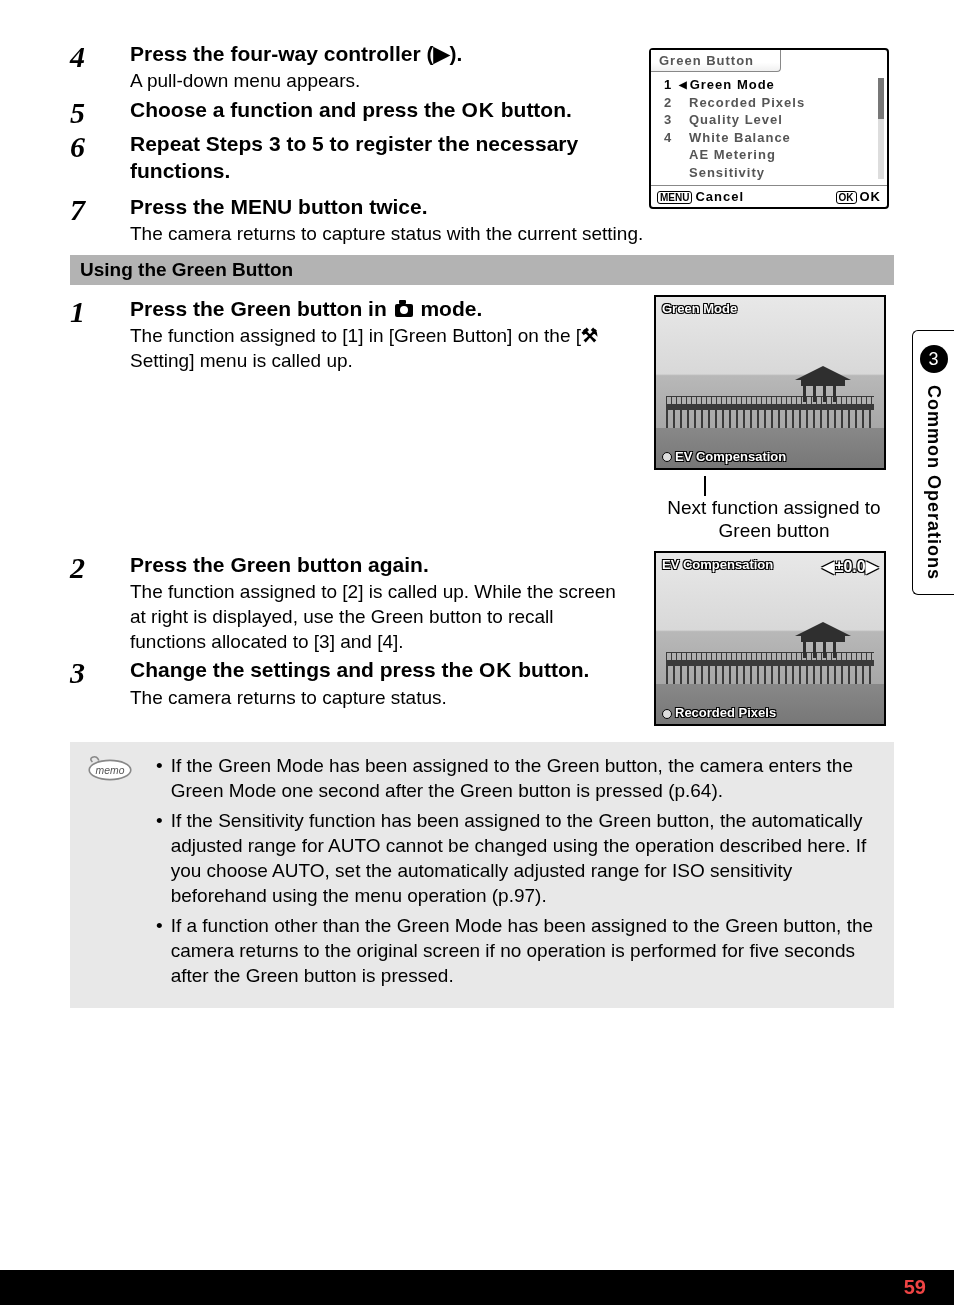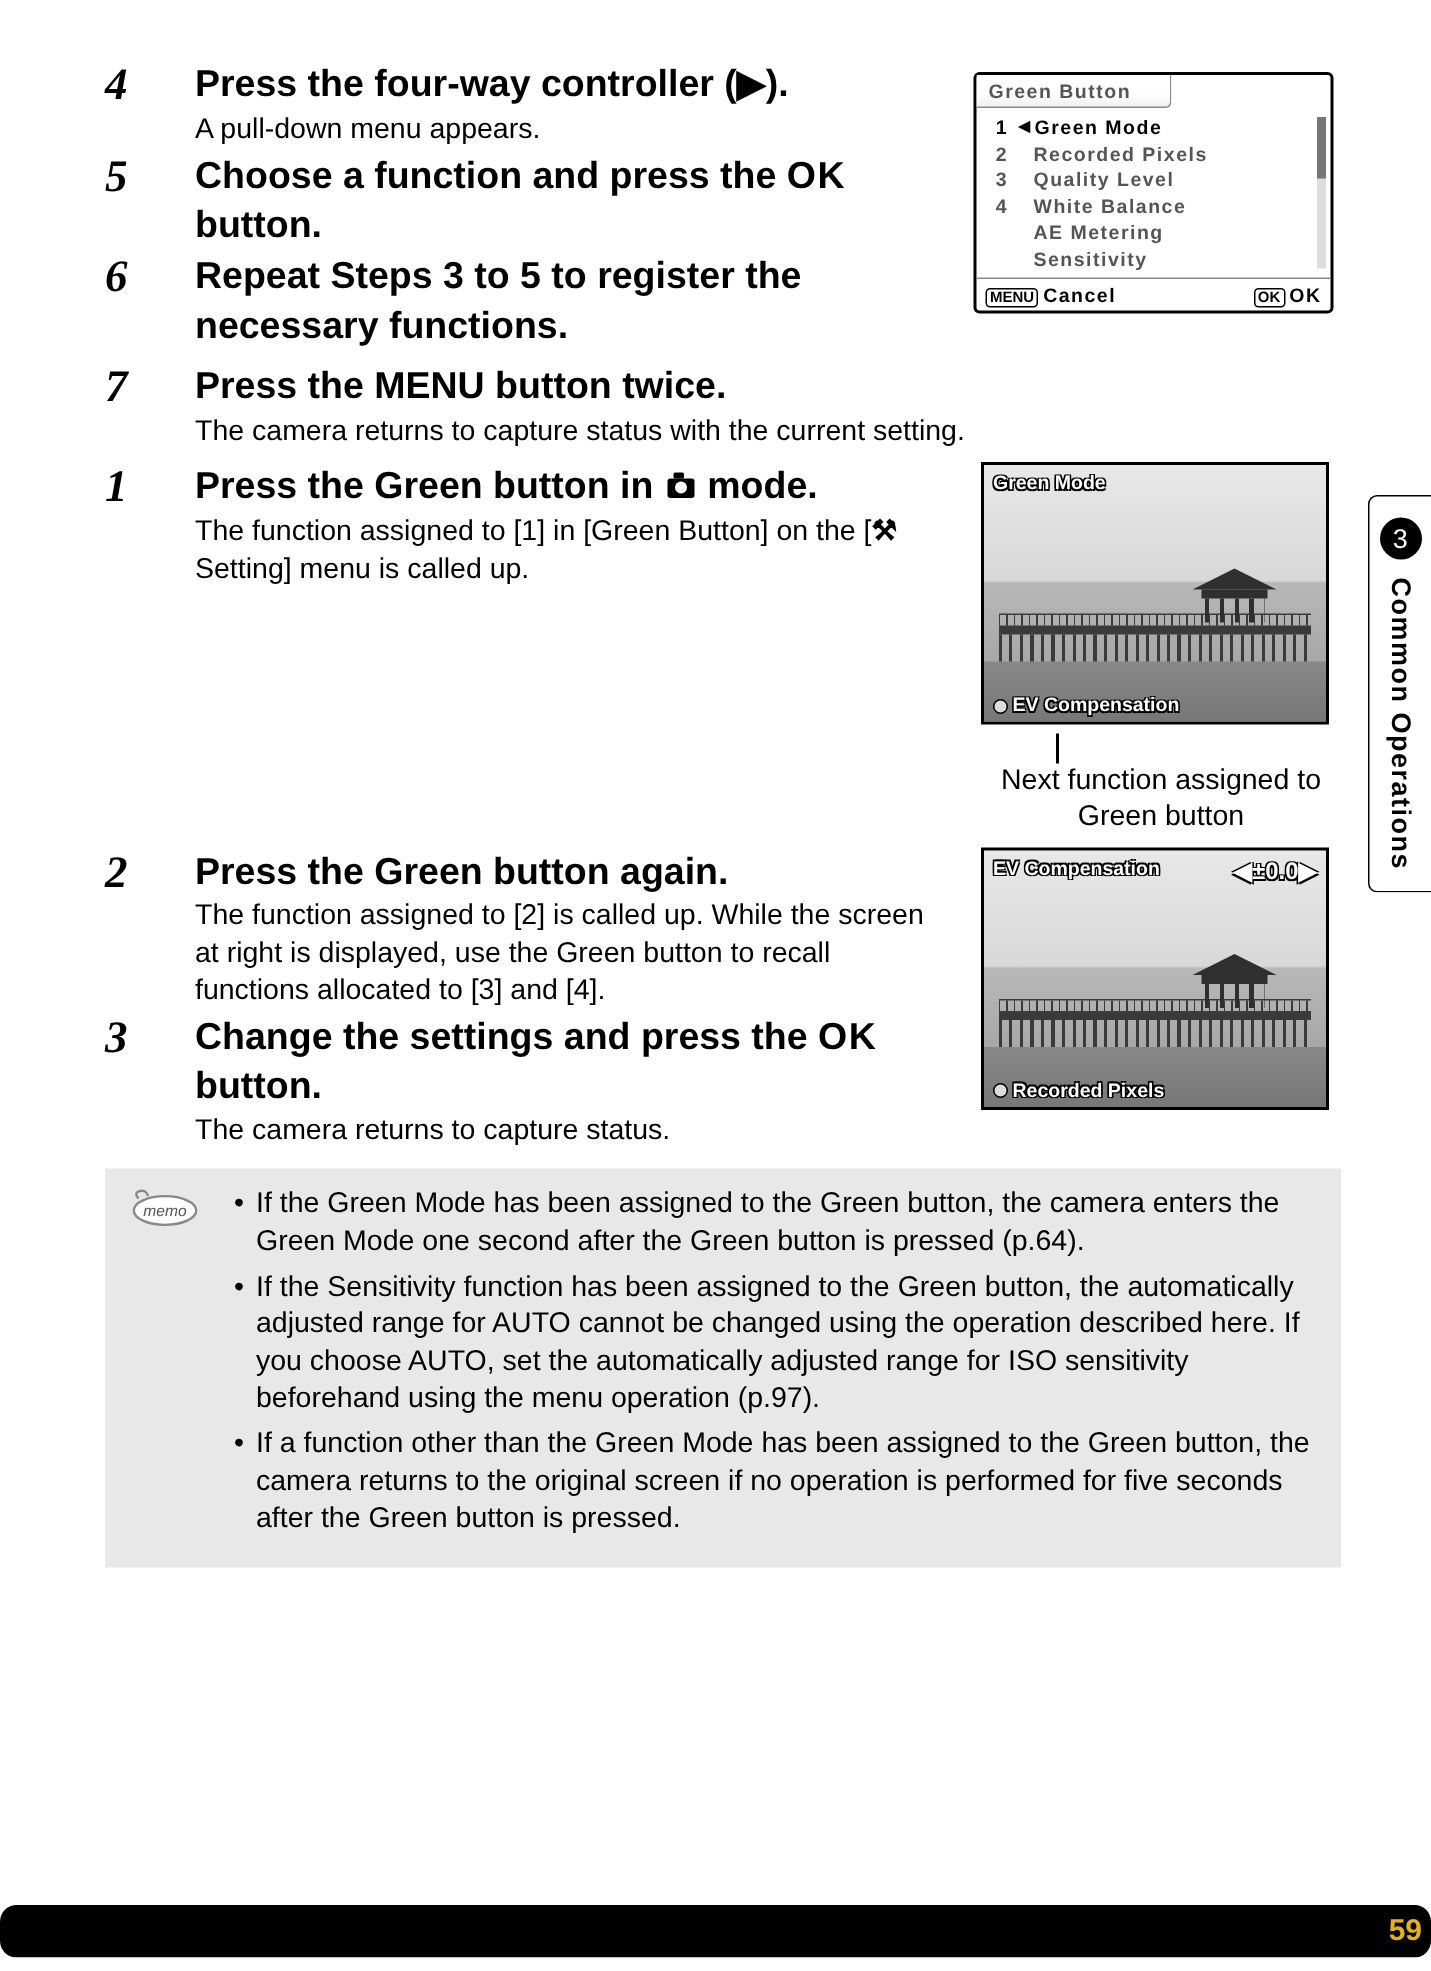--- a/index.html
+++ b/index.html
@@ -30,21 +30,21 @@
     flex-shrink: 0;
     line-height: 1;
     font-family: Georgia, 'Times New Roman', serif;
     padding-top: 2px;
   }
   .step-body {
     flex: 1;
     padding-right: 10px;
   }
   .step-title {
-    font-size: 25px;
+    font-size: 21px;
     font-weight: bold;
     line-height: 1.3;
   }
   .step-desc {
     font-size: 19px;
     line-height: 1.3;
     margin-top: 2px;
   }
   .ok-text { font-weight: bold; letter-spacing: 1px; }
   .menu-text { font-weight: bold; }
@@ -281,27 +281,26 @@
     margin-bottom: 12px;
   }
   .side-tab-text {
     writing-mode: vertical-rl;
     font-size: 18px;
     font-weight: bold;
     letter-spacing: 1px;
   }
   .page-footer {
     background: #000;
-    color: #eab308;
+    color: #ef4444;
     font-weight: bold;
     text-align: right;
-    padding: 6px 6px;
+    padding: 6px 28px;
     font-size: 20px;
     margin-top: 20px;
-    border-radius: 11px;
   }
   .camera-icon {
     display: inline-block;
     width: 18px; height: 13px;
     background: #000;
     border-radius: 2px;
     position: relative;
     vertical-align: middle;
     margin: 0 2px;
   }
@@ -397,20 +396,21 @@
   <div class="steps">
     <div class="step">
       <div class="step-num">7</div>
       <div class="step-body">
         <div class="step-title"><span>Press the </span><span class="menu-text">MENU</span><span> button twice.</span></div>
         <div class="step-desc">The camera returns to capture status with the current setting.</div>
       </div>
     </div>
   </div>
 
+  <div class="section-header">Using the Green Button</div>
 
   <div class="content-row">
     <div class="content-left">
       <div class="step">
         <div class="step-num">1</div>
         <div class="step-body">
           <div class="step-title"><span>Press the Green button in </span><span class="camera-icon"></span><span> mode.</span></div>
           <div class="step-desc"><span>The function assigned to [1] in [Green Button] on the [</span><span class="wrench-icon">⚒</span><span> Setting] menu is called up.</span></div>
         </div>
       </div>

